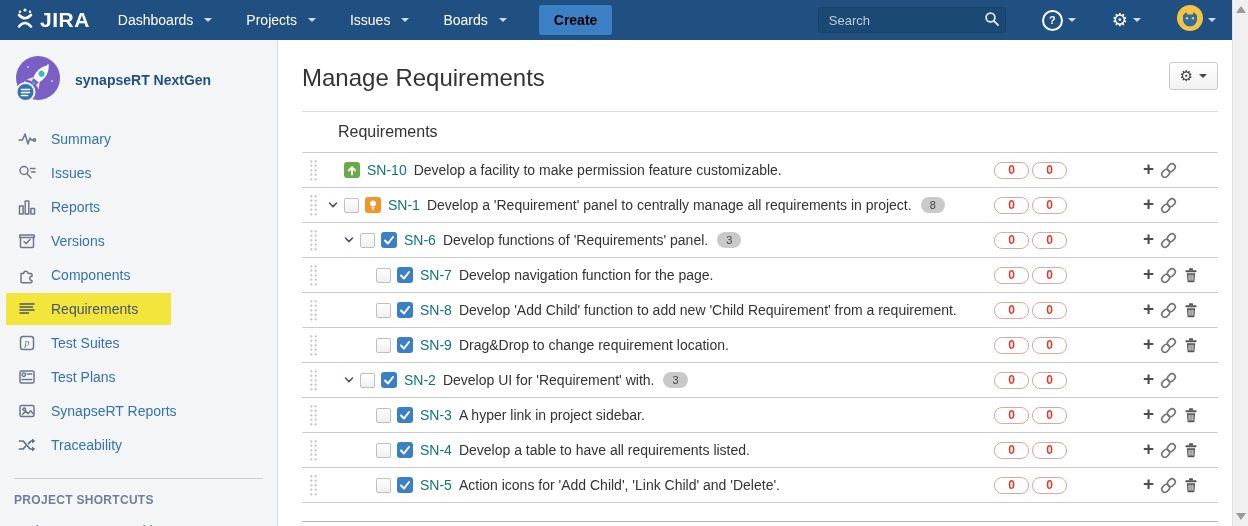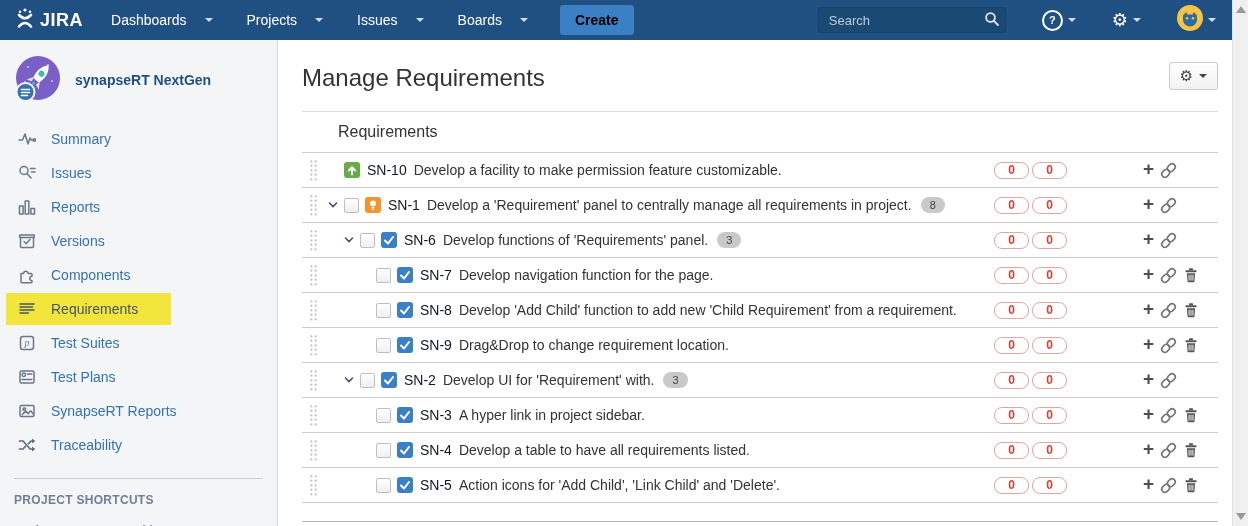--- a/index.html
+++ b/index.html
@@ -3,23 +3,23 @@
 <meta charset="utf-8">
 <style>
   html,body{margin:0;padding:0;width:1248px;height:526px;overflow:hidden;
     font-family:"Liberation Sans",sans-serif;background:#fff;}
   .app{display:grid;grid-template-columns:1232px 16px;width:1248px;height:526px;}
   .page{display:flex;flex-direction:column;height:526px;overflow:hidden;}
 
   
   .navbar{height:40px;background:#205081;display:flex;align-items:center;color:#fff;flex:0 0 40px;}
   .logo{display:flex;align-items:center;gap:4px;margin-left:14px;cursor:pointer;}
-  .logo-text{font-size:18px;font-weight:bold;letter-spacing:.5px;}
+  .logo-text{font-size:21px;font-weight:bold;letter-spacing:.5px;}
   .nav-menu{display:flex;align-items:center;list-style:none;margin:0 0 0 28px;padding:0;gap:34px;}
-  .nav-item{display:flex;align-items:center;gap:18px;font-size:14px;cursor:pointer;white-space:nowrap;}
+  .nav-item{display:flex;align-items:center;gap:11px;font-size:14px;cursor:pointer;white-space:nowrap;}
   .caret{width:0;height:0;border-left:4px solid transparent;border-right:4px solid transparent;border-top:4px solid #cfdced;}
   .create-btn{margin-left:32px;background:#3b7fc4;color:#000000;border:none;border-radius:3px;
     font-family:"Liberation Sans",sans-serif;font-size:14px;font-weight:bold;padding:7px 15px;cursor:pointer;}
   .nav-right{margin-left:auto;display:flex;align-items:center;gap:36px;margin-right:16px;}
   .search-wrap{position:relative;}
   .search-input{width:150px;height:24px;background:#1a4a74;border:1px solid #15406a;border-radius:3px;
     color:#fff;font-size:13px;padding:0 26px 0 10px;font-family:"Liberation Sans",sans-serif;}
   .search-input::placeholder{color:#bccbdd;}
   .search-icon{position:absolute;right:6px;top:4px;}
   .nav-ic{display:flex;align-items:center;gap:5px;cursor:pointer;}
@@ -55,21 +55,21 @@
   .head-rule{border-top:1px solid #ddd;margin-top:17px;}
   .table-header{font-size:16px;color:#333;padding:11px 0 11px 36px;}
   .rows{border-top:1px solid #ccc;}
   .row{position:relative;display:flex;align-items:center;height:34px;border-bottom:1px solid #ccc;font-size:14px;}
   .drag-handle{width:9px;height:24px;margin-left:6px;cursor:grab;
     background-image:radial-gradient(#c3c3c3 1px,transparent 1.2px);background-size:4.5px 4.5px;background-position:1px 1px;}
   .chev-slot{width:12px;height:12px;margin-right:5px;display:flex;align-items:center;cursor:pointer;}
   .checkbox{width:13px;height:13px;border:1px solid #bfbfbf;border-radius:2px;background:linear-gradient(#fff,#efefef);
     margin-right:6px;cursor:pointer;flex:0 0 13px;}
   .type-ic{width:16px;height:16px;margin-right:7px;flex:0 0 16px;}
-  .row-key{color:#0f172a;text-decoration:none;margin-right:7px;white-space:nowrap;}
+  .row-key{color:#0f766e;text-decoration:none;margin-right:7px;white-space:nowrap;}
   .row-sum{color:#333;white-space:nowrap;}
   .count-pill{margin-left:9px;background:#c9c9c9;color:#444;font-size:11px;border-radius:9px;padding:2px 9px;}
   .badges{position:absolute;left:692px;display:flex;gap:3px;}
   .rbadge{width:33px;height:15px;line-height:15px;text-align:center;border:1px solid #e2a6a1;border-radius:8px;
     color:#cf4336;font-size:12px;font-weight:bold;background:#fff;cursor:pointer;}
   .actions{position:absolute;left:841px;display:flex;align-items:center;gap:5px;}
   .act{cursor:pointer;display:flex;align-items:center;}
   .plus{font-size:19px;font-weight:bold;color:#4d4d4d;line-height:16px;margin-top:-2px;}
   .panel-footer{height:18px;border-bottom:1px solid #b5b5b5;}
 

